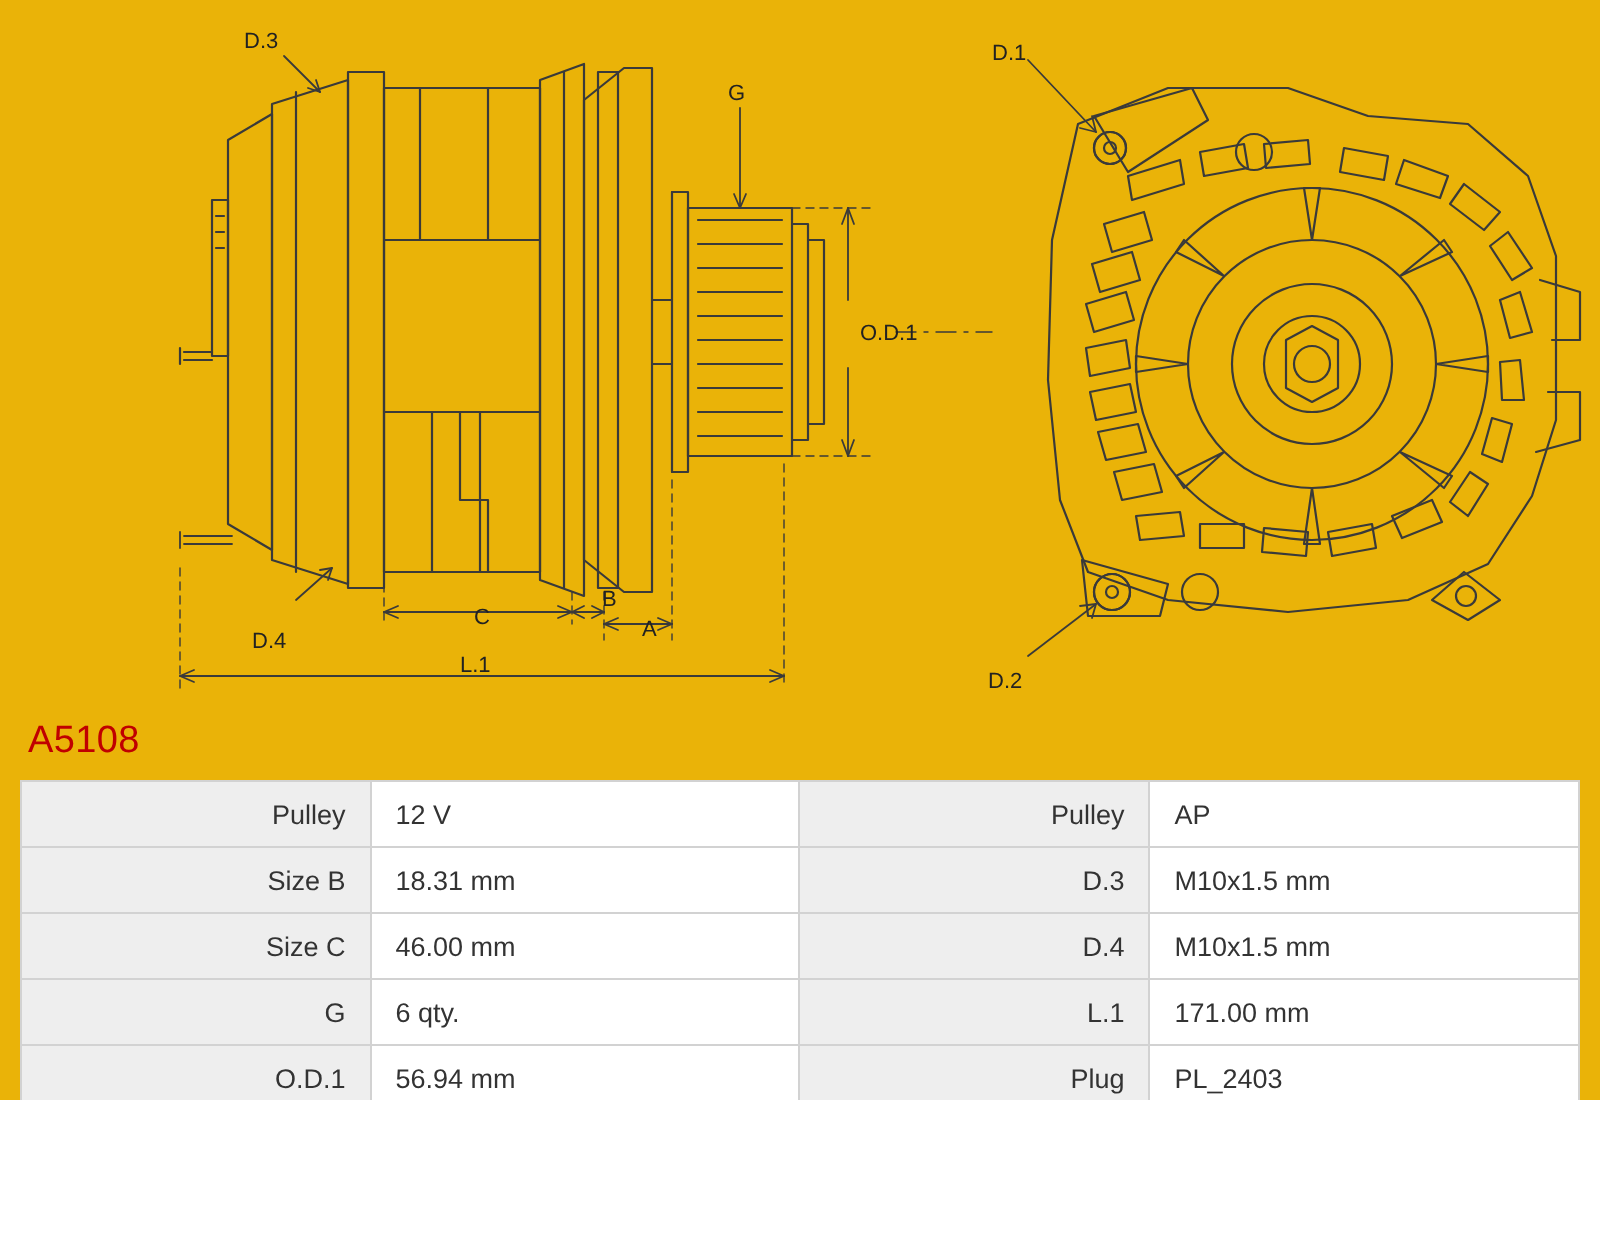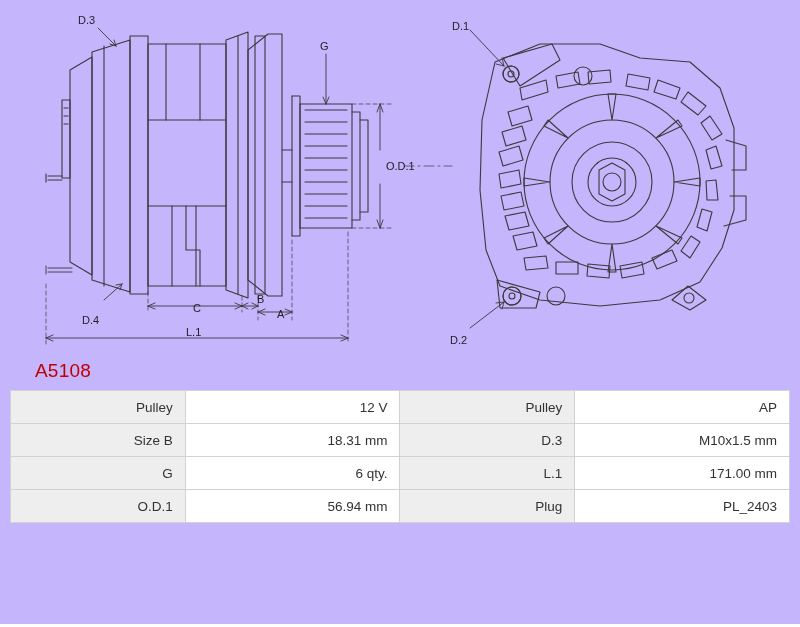--- a/index.html
+++ b/index.html
@@ -7,42 +7,42 @@
     margin: 0;
     padding: 0;
     background: #ffffff;
     width: 800px;
     height: 627px;
     font-family: "Liberation Sans", sans-serif;
   }
   .page {
     position: relative;
     width: 800px;
-    height: 624px;
+    height: 550px;
     overflow: hidden;
-    background: #c4b5fd;
+    background: #eab308;
+    padding-left: 44px;
   }
   
   .drawing {
     position: relative;
     width: 800px;
     height: 352px;
   }
   .drawing svg { display: block; }
 
   
   .part-title {
     position: absolute;
     left: 14px;
     top: 360px;
     font-size: 19px;
     color: #c00000;
     font-family: "Liberation Sans", sans-serif;
     letter-spacing: 0.2px;
-    margin-left: 21px;
   }
 
   
   .spec-table {
     position: absolute;
     left: 10px;
     top: 390px;
     width: 780px;
     border-collapse: collapse;
     font-size: 13.5px;
@@ -55,21 +55,21 @@
     white-space: nowrap;
   }
   .spec-table td.label {
     background: #eeeeee;
     text-align: right;
     width: 175px;
     color: #333;
   }
   .spec-table td.value {
     background: #ffffff;
-    text-align: right;
+    text-align: left;
     width: 215px;
     color: #333;
     margin-left: 20px;
   }
 </style>
 </head>
 <body>
 
 <div class="page">
 
@@ -248,20 +248,26 @@
         <td class="label">Pulley</td>
         <td class="value">AP</td>
       </tr>
       <tr>
         <td class="label">Size B</td>
         <td class="value">18.31 mm</td>
         <td class="label">D.3</td>
         <td class="value">M10x1.5 mm</td>
       </tr>
       <tr>
+        <td class="label">Size C</td>
+        <td class="value">46.00 mm</td>
+        <td class="label">D.4</td>
+        <td class="value">M10x1.5 mm</td>
+      </tr>
+      <tr>
         <td class="label">G</td>
         <td class="value">6 qty.</td>
         <td class="label">L.1</td>
         <td class="value">171.00 mm</td>
       </tr>
       <tr>
         <td class="label">O.D.1</td>
         <td class="value">56.94 mm</td>
         <td class="label">Plug</td>
         <td class="value">PL_2403</td>

